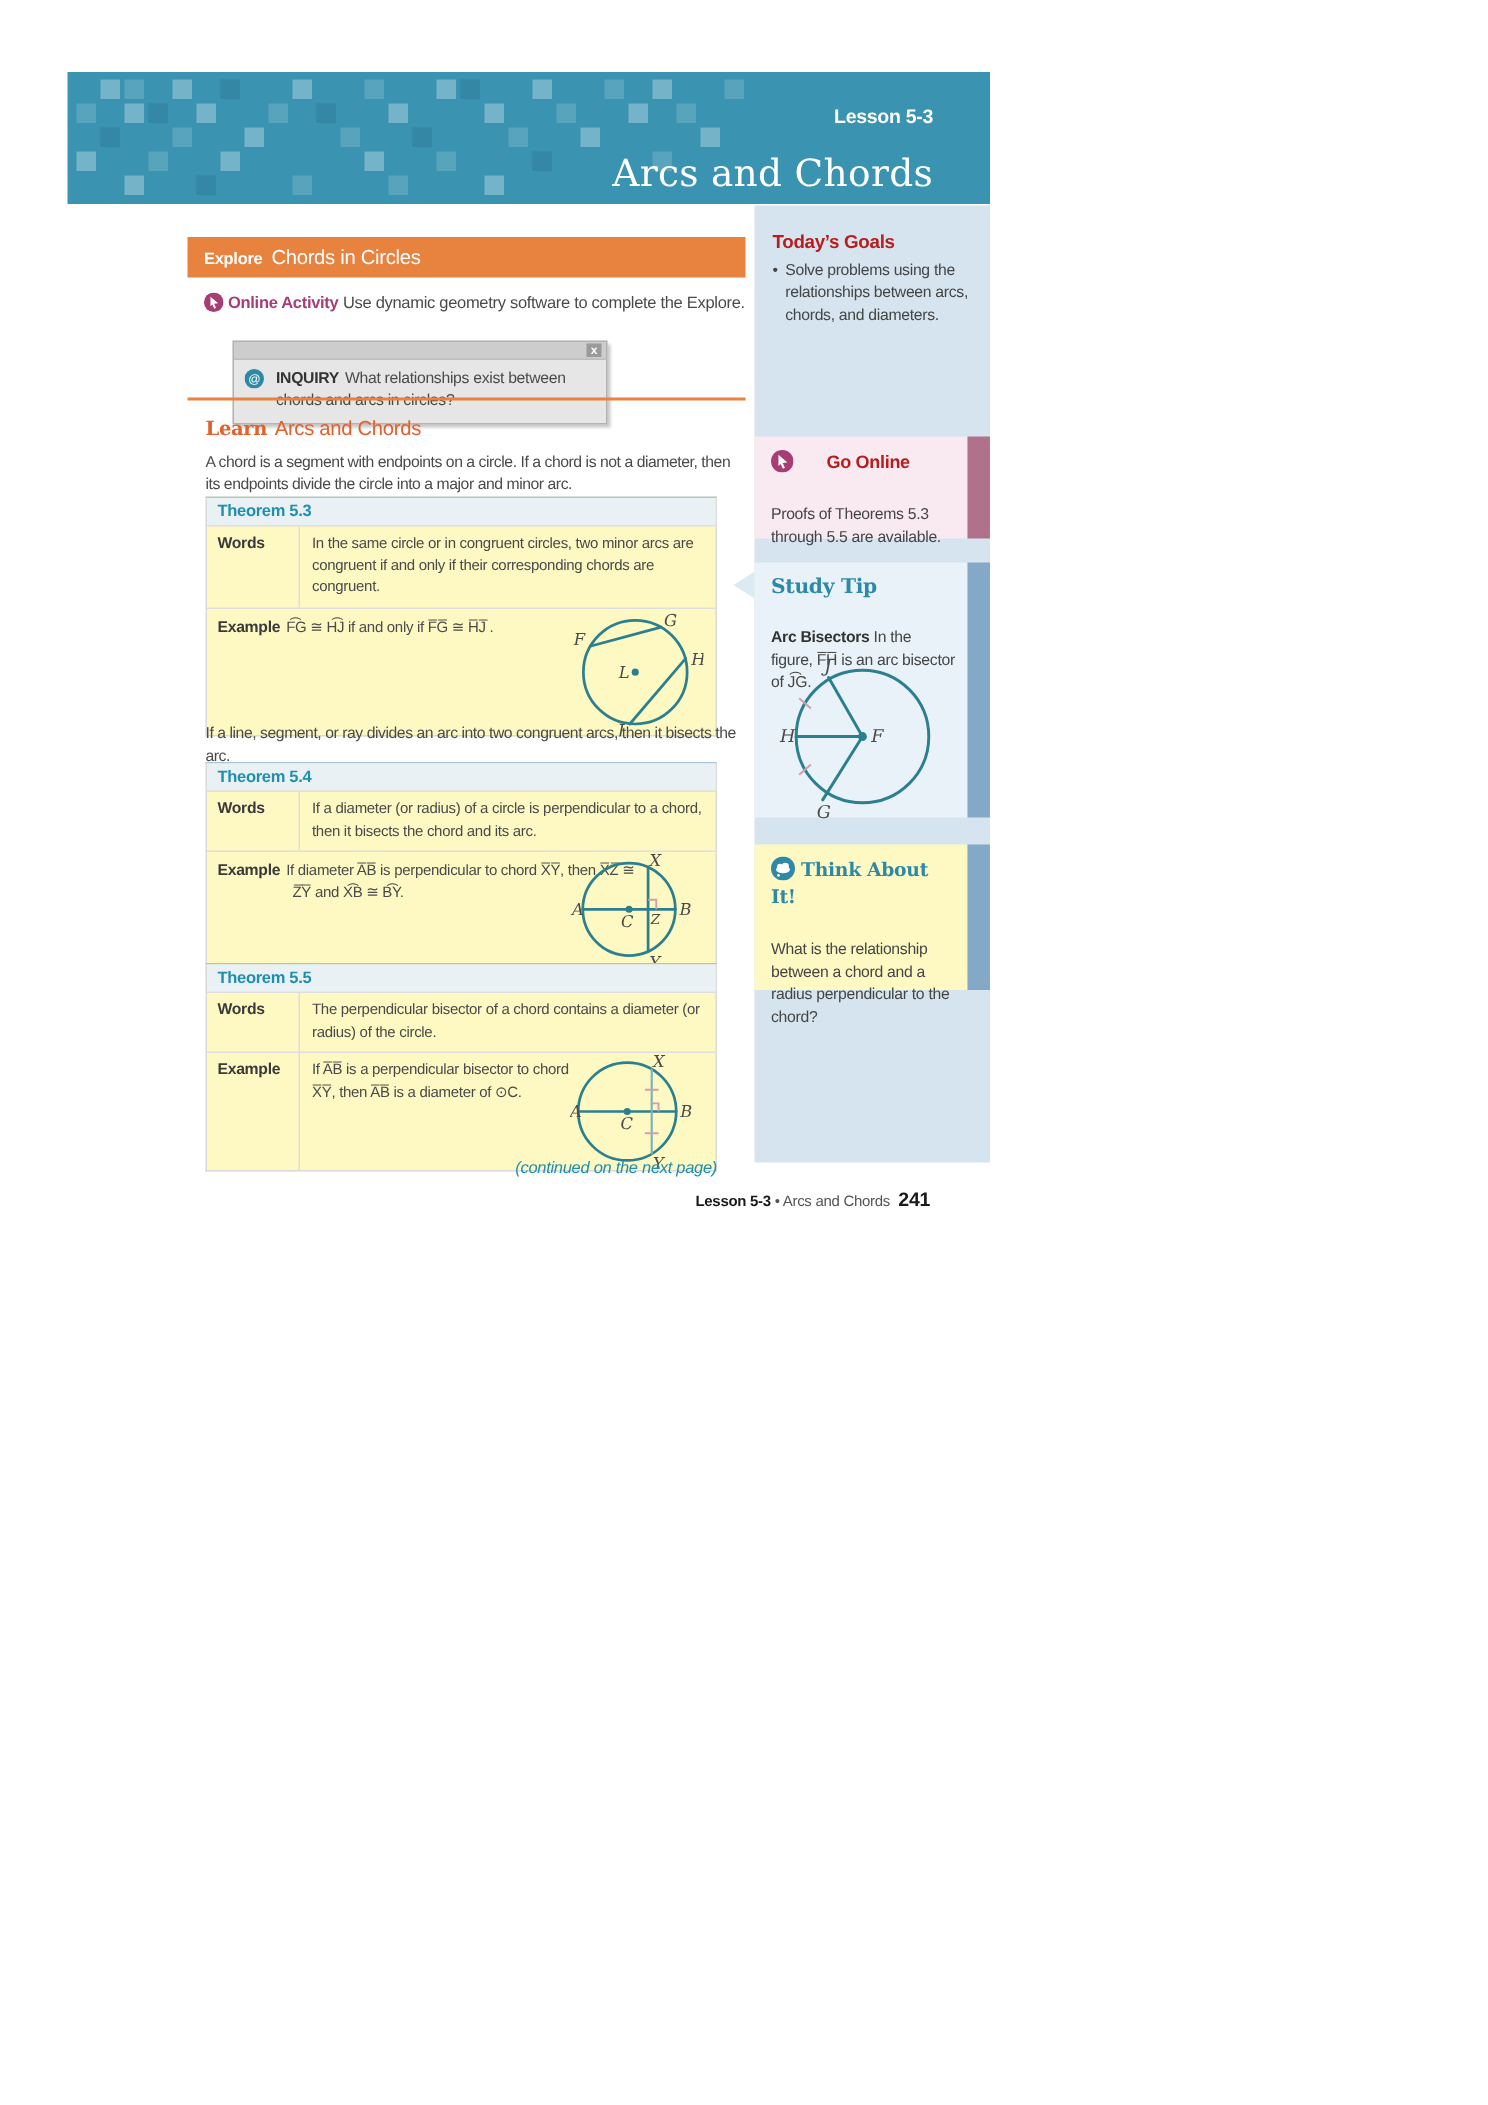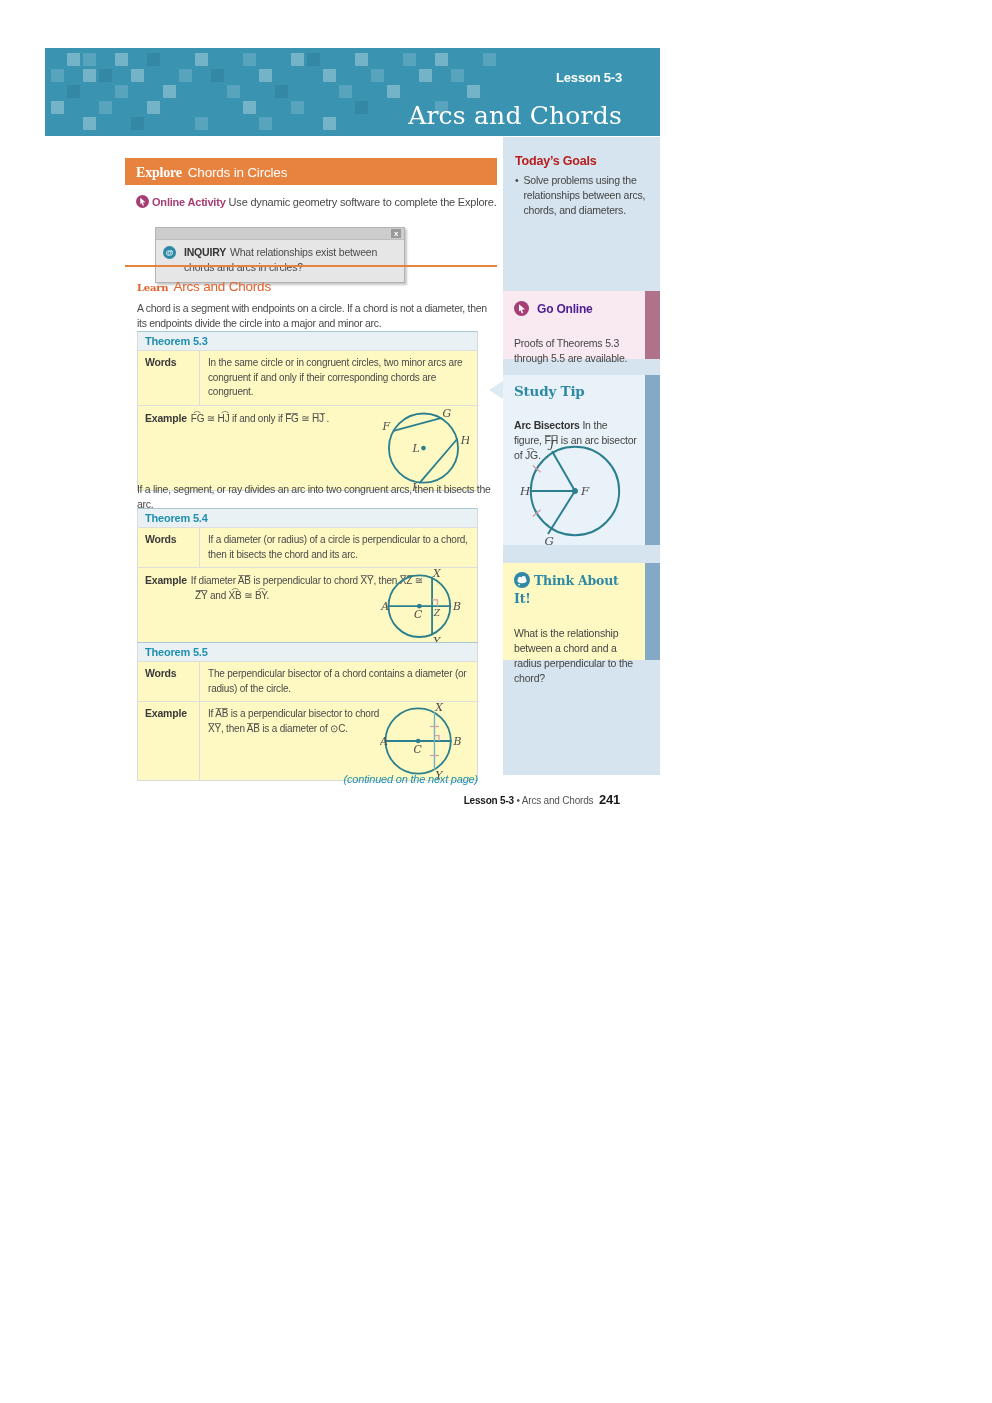--- a/index.html
+++ b/index.html
@@ -22,50 +22,50 @@
 
   .panel{position:absolute;left:0;width:142px;box-sizing:border-box;}
   .panel-bar{position:absolute;left:142px;top:0;width:15px;height:100%;}
   .go-online{top:154px;height:68px;background:#f9e9f1;}
   .go-online .panel-bar{background:#b0718a;}
   .study-tip{top:238px;height:170px;background:#e9f2f8;}
   .study-tip .panel-bar{background:#84a9c6;}
   .think{top:426px;height:97px;background:#fef9c3;}
   .think .panel-bar{background:#84a9c6;}
   .panel-inner{padding:8px 8px 0 11px;}
-  .go-title{color:#4c1d95;font-weight:bold;font-size:12px;vertical-align:middle;margin-left:8px;}
+  .go-title{color:#b91c1c;font-weight:bold;font-size:12px;vertical-align:middle;margin-left:22px;}
   .panel-text{font-size:10.5px;color:#454545;line-height:1.42;margin-top:19px;}
   .tip-title{font-family:"DejaVu Serif",serif;font-weight:bold;color:#2d89a6;font-size:13.5px;margin-bottom:4px;}
   .lead-bold{font-weight:bold;color:#333;}
   .tip-fig{position:absolute;left:16px;top:62px;}
   .think-title{font-family:"DejaVu Serif",serif;font-weight:bold;color:#2d89a6;font-size:12.5px;vertical-align:middle;margin-left:4px;}
   .callout-arrow{position:absolute;left:-14px;top:6px;width:0;height:0;
     border-top:9px solid transparent;border-bottom:9px solid transparent;border-right:14px solid #dceaf2;}
 
   
   .explore-bar{position:absolute;left:125px;top:158px;width:372px;height:27px;background:#e8823f;
     color:#fff;line-height:27px;padding-left:11px;box-sizing:border-box;}
-  .explore-bar .lead{font-family:Liberation Serif, serif;font-weight:bold;font-size:14px;margin-right:6px;}
+  .explore-bar .lead{font-family:Liberation Sans, sans-serif;font-weight:bold;font-size:11px;margin-right:6px;}
   .explore-bar .rest{font-size:13.5px;}
   .explore-rule{position:absolute;left:125px;top:265px;width:372px;height:2px;background:#e8823f;}
 
   .activity{position:absolute;left:152px;top:195px;width:345px;font-size:11px;color:#4a4a4a;line-height:1.4;}
   .activity .act-icon{position:absolute;left:-16px;top:0px;}
   .activity .lead{color:#a63d74;font-weight:bold;margin-right:3px;}
 
   .inquiry{position:absolute;left:155px;top:227px;width:248px;background:#e6e6e6;
     border:1px solid #b3b3b3;box-shadow:2px 2px 2px rgba(0,0,0,0.22);}
   .inquiry-bar{height:11px;background:#cdcdcd;position:relative;border-bottom:1px solid #bdbdbd;}
   .inquiry-x{position:absolute;right:3px;top:1px;width:10px;height:9px;background:#9a9a9a;color:#fff;
     font-size:8px;line-height:9px;text-align:center;font-weight:bold;cursor:default;}
   .inquiry-body{position:relative;padding:5px 8px 7px 28px;font-size:10.5px;color:#4a4a4a;line-height:1.45;}
   .inq-icon{position:absolute;left:7px;top:6px;}
 
   .learn-head{position:absolute;left:137px;top:277px;}
-  .learn-head .lead{font-family:"DejaVu Serif",serif;font-weight:bold;font-size:10px;color:#e2602c;margin-right:5px;}
+  .learn-head .lead{font-family:"DejaVu Serif",serif;font-weight:bold;font-size:13px;color:#e2602c;margin-right:5px;}
   .learn-head .rest{font-size:13.5px;color:#e2602c;}
 
   .para{position:absolute;left:137px;width:356px;font-size:10.5px;color:#4a4a4a;line-height:1.42;letter-spacing:-0.3px;}
   #para1{top:301px;}
   #para2{top:482px;}
 
   .thm{position:absolute;left:137px;width:341px;box-sizing:border-box;background:#fef9c3;
     border:1px solid #dadada;border-top:1px solid #aac8d4;font-size:10px;}
   #t53{top:331px;} #t54{top:508px;} #t55{top:642px;}
   .thm-title{background:#eaf1f4;color:#1e8fae;font-weight:bold;font-size:11px;padding:3px 7px;}

